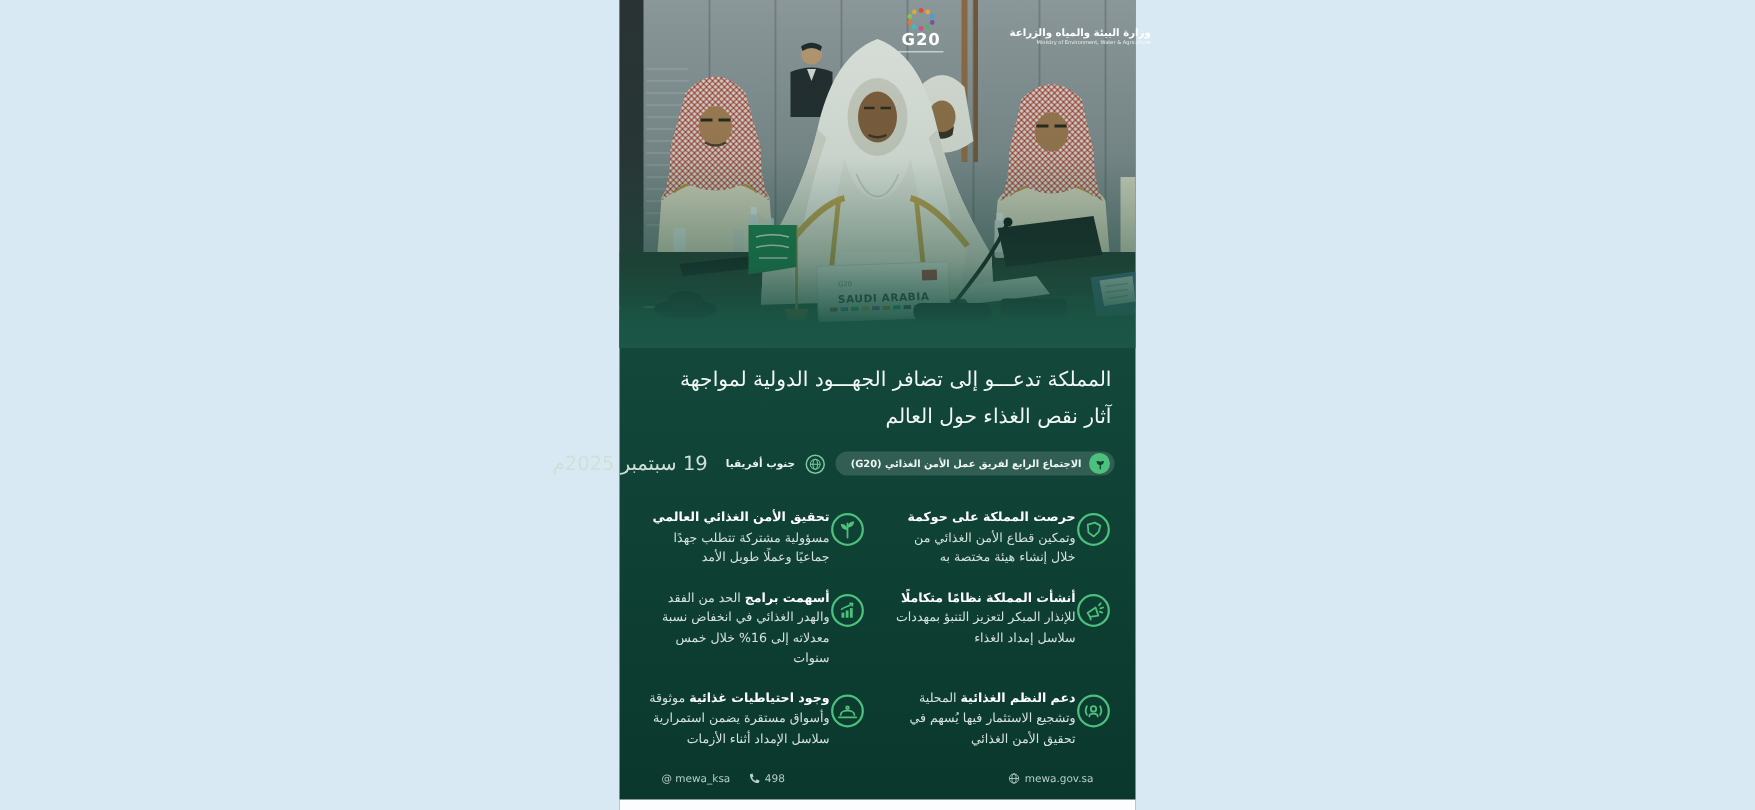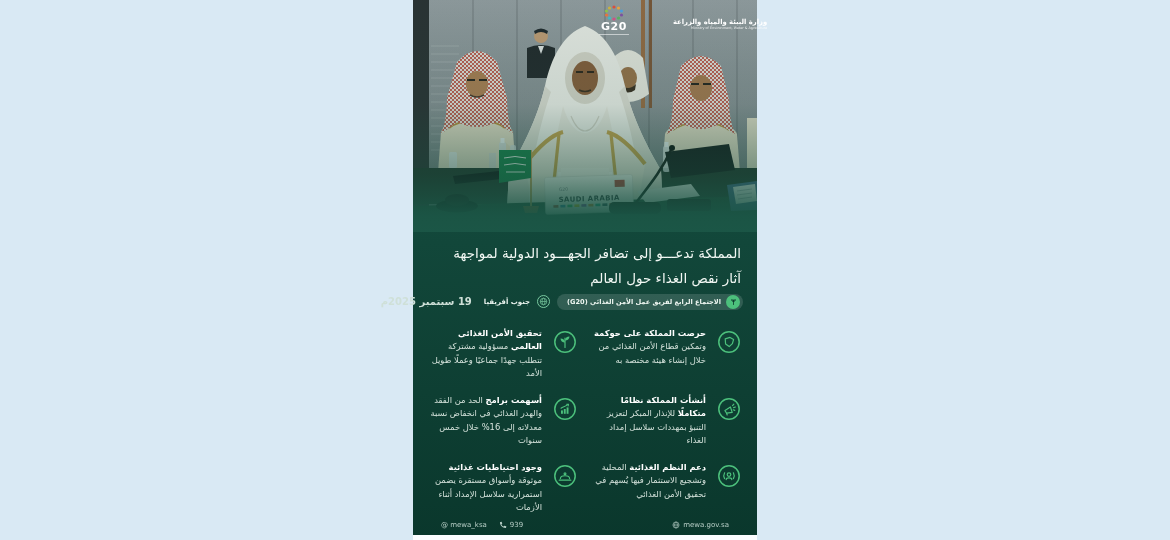--- a/index.html
+++ b/index.html
@@ -44,27 +44,27 @@
   .pill-circle{
     width:14px;height:14px;border-radius:50%;background:#4cc07c;
     display:flex;align-items:center;justify-content:center;flex:0 0 auto;
   }
   .event-pill .pill-text{font-size:6.6px;color:#eef6f1;font-weight:bold;padding-left:7px;white-space:nowrap;}
   .globe-circle{
     width:13px;height:13px;border-radius:50%;border:1px solid #79c9a0;box-sizing:border-box;
     display:flex;align-items:center;justify-content:center;flex:0 0 auto;
   }
   .event-location{font-size:7px;font-weight:bold;color:#e9f3ee;white-space:nowrap;}
-  .event-date{font-size:10px;color:#cfe0d8;white-space:nowrap;margin-right:5px;font-weight:bold;}
+  .event-date{font-size:13px;color:#cfe0d8;white-space:nowrap;margin-right:5px;}
   
   .items{
     flex:1;display:grid;direction:rtl;grid-template-columns:1fr 1fr;
     column-gap:16px;row-gap:13px;align-content:start;padding:14px 16px 0;
   }
-  .item{display:flex;direction:rtl;gap:11px;align-items:flex-start;}
+  .item{display:flex;direction:rtl;gap:0;align-items:flex-start;}
   .item-icon{width:24px;height:24px;flex:0 0 auto;margin-top:3px;}
   .item-text{
     font-size:8.4px;line-height:13.5px;text-align:right;color:#d4e2db;
   }
   .item-text b{color:#ffffff;}
   
   .footer{
     height:28px;display:flex;justify-content:space-between;align-items:center;
     padding:0 28px;color:#b7cec6;font-size:7px;box-sizing:border-box;
   }
@@ -366,21 +366,21 @@
 
   </div>
 
   <div class="footer">
     <div class="footer-left">
       <span>@ mewa_ksa</span>
       <span class="footer-phone">
         <svg width="8" height="8" viewBox="0 0 12 12">
           <path d="M2.2 1.4 L4.0 1.0 C4.5 2.2 4.8 3.2 4.9 4.3 L3.6 5.0 C4.2 6.6 5.4 7.8 7.0 8.4 L7.7 7.1 C8.8 7.2 9.8 7.5 11.0 8.0 L10.6 9.8 C10.5 10.3 10.1 10.6 9.6 10.6 C5.2 10.4 1.6 6.8 1.4 2.4 C1.4 1.9 1.7 1.5 2.2 1.4 Z" fill="#b7cec6"></path>
         </svg>
-        <span>939</span>
+        <span>498</span>
       </span>
     </div>
     <span class="footer-site">
       <svg width="8" height="8" viewBox="0 0 12 12">
         <g stroke="#b7cec6" stroke-width="0.9" fill="none">
           <circle cx="6" cy="6" r="4.6"></circle>
             <ellipse cx="6" cy="6" rx="2.1" ry="4.6"></ellipse>
             <path d="M1.4 6 H10.6"></path>
         </g>
       </svg>

